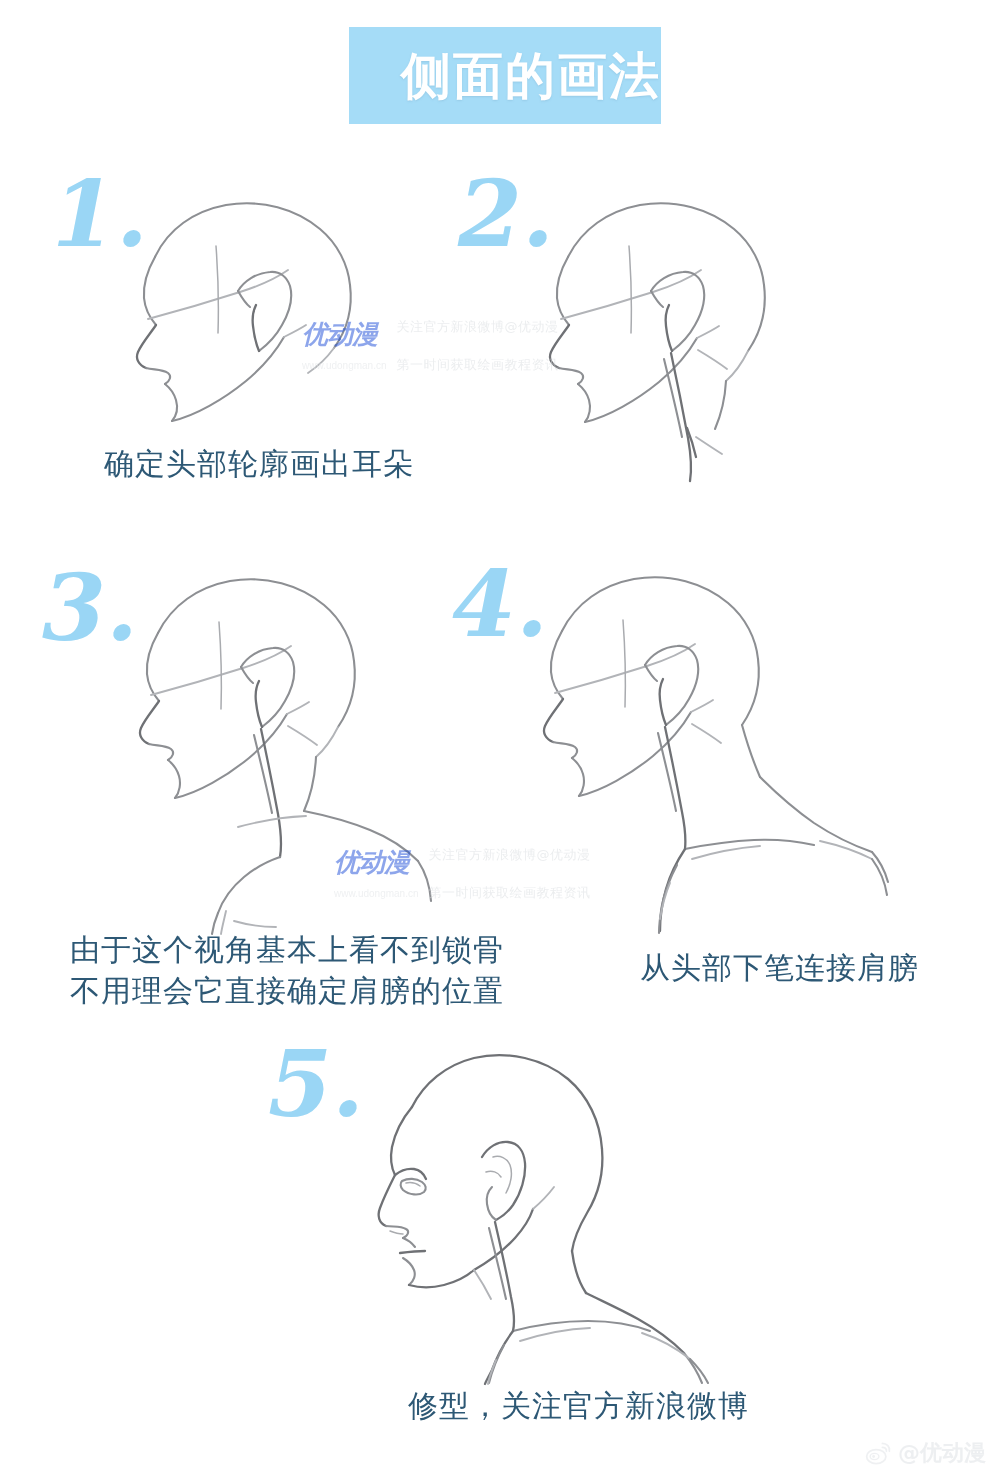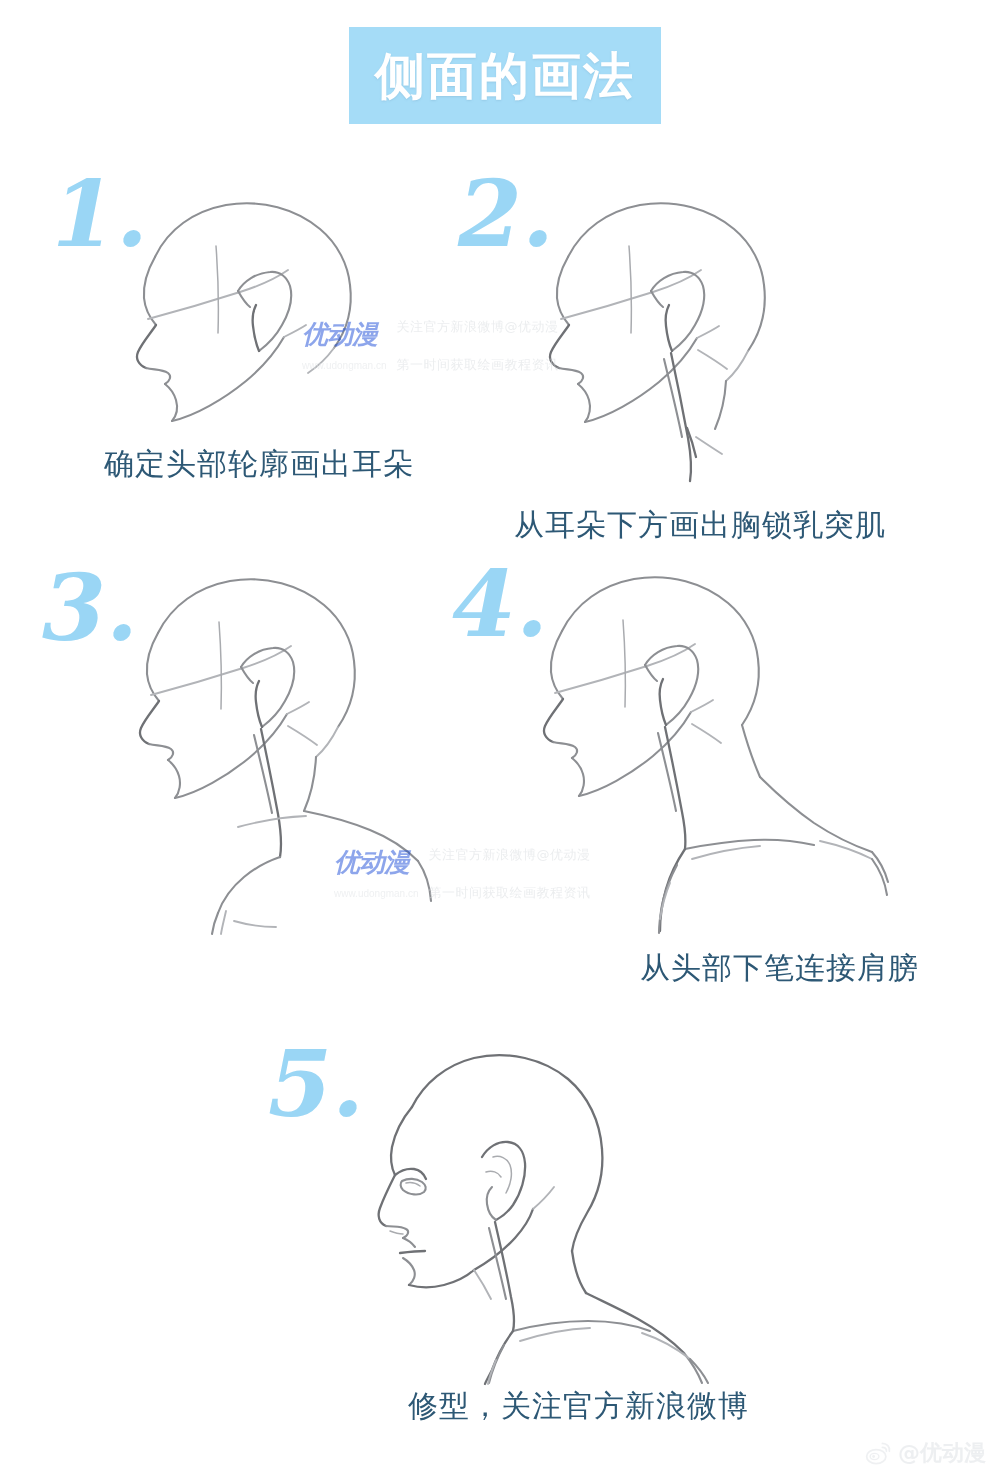--- a/index.html
+++ b/index.html
@@ -25,21 +25,21 @@
   
   .title-banner {
     position: absolute;
     left: 349px;
     top: 27px;
     width: 312px;
     height: 97px;
     background: #a5dcf7;
     display: flex;
     align-items: center;
-    justify-content: center;
+    justify-content: flex-end;
   }
   .title-text {
     color: #ffffff;
     font-size: 50px;
     font-weight: bold;
     letter-spacing: 2px;
     font-family: "DejaVu Serif", "Liberation Serif", serif;
     text-shadow: 0 1px 2px rgba(120,170,200,0.35);
     white-space: nowrap;
     line-height: 1;
@@ -241,21 +241,20 @@
 
       <path class="ink" d="M196 196 C195 214 191 230 185 244"></path>
 
       <path class="ink-soft" d="M168 165 C178 171 189 178 197 184"></path>
 
       <path class="ink-soft" d="M166 252 C175 258 184 264 192 269"></path>
       <path class="ink-dark" d="M157 243 C161 253 164 263 166 272"></path>
     </svg>
   </div>
 
-  <div class="caption" style="left:514px; top:505px;">从耳朵下方画出胸锁乳突肌</div>
 
   <div class="step-num" style="left:42px; top:562px;">3.</div>
 
   <div class="figure" style="left:118px; top:565px;">
     <svg width="330" height="370" viewBox="0 0 330 370">
       <path class="ink" d="M40 68 C54 40 80 22 112 16 C148 10 182 20 206 40 C224 55 234 76 236 96"></path>
       <path class="ink" d="M236 96 C239 120 233 143 220 162"></path>
       <path class="ink" d="M40 68 C32 82 28 96 29 109 C30 120 35 129 41 136"></path>
       <path class="ink-dark" d="M41 136 C35 145 27 154 23 163 C20 170 24 176 31 179"></path>
       <path class="ink" d="M31 179 C39 181 47 180 53 184 C57 187 55 192 50 195"></path>
@@ -280,20 +279,24 @@
       <path class="ink-soft" d="M120 262 C142 256 166 252 188 251"></path>
       <path class="ink" d="M162 292 C150 296 137 303 126 312 C114 322 105 334 100 348"></path>
 
       <path class="ink" d="M100 348 C97 355 95 362 94 369"></path>
       <path class="ink-soft" d="M108 346 C106 355 104 362 103 369"></path>
 
       <path class="ink-soft" d="M116 356 C130 360 145 362 158 362"></path>
     </svg>
   </div>
 
+  <div class="caption two-line" style="left:70px; top:930px;">
+    <span class="cl">由于这个视角基本上看不到锁骨</span>
+    <span class="cl">不用理会它直接确定肩膀的位置</span>
+  </div>
 
   <div class="step-num" style="left:452px; top:558px;">4.</div>
 
   <div class="figure" style="left:520px; top:565px;">
     <svg width="370" height="370" viewBox="0 0 370 370">
       <path class="ink" d="M42 66 C56 38 82 20 114 14 C150 8 184 18 208 38 C226 53 236 74 238 94"></path>
       <path class="ink" d="M238 94 C241 118 235 141 222 160"></path>
       <path class="ink" d="M42 66 C34 80 30 94 31 107 C32 118 37 127 43 134"></path>
       <path class="ink-dark" d="M43 134 C37 143 29 152 25 161 C22 168 26 174 33 177"></path>
       <path class="ink" d="M33 177 C41 179 49 178 55 182 C59 185 57 190 52 193"></path>

